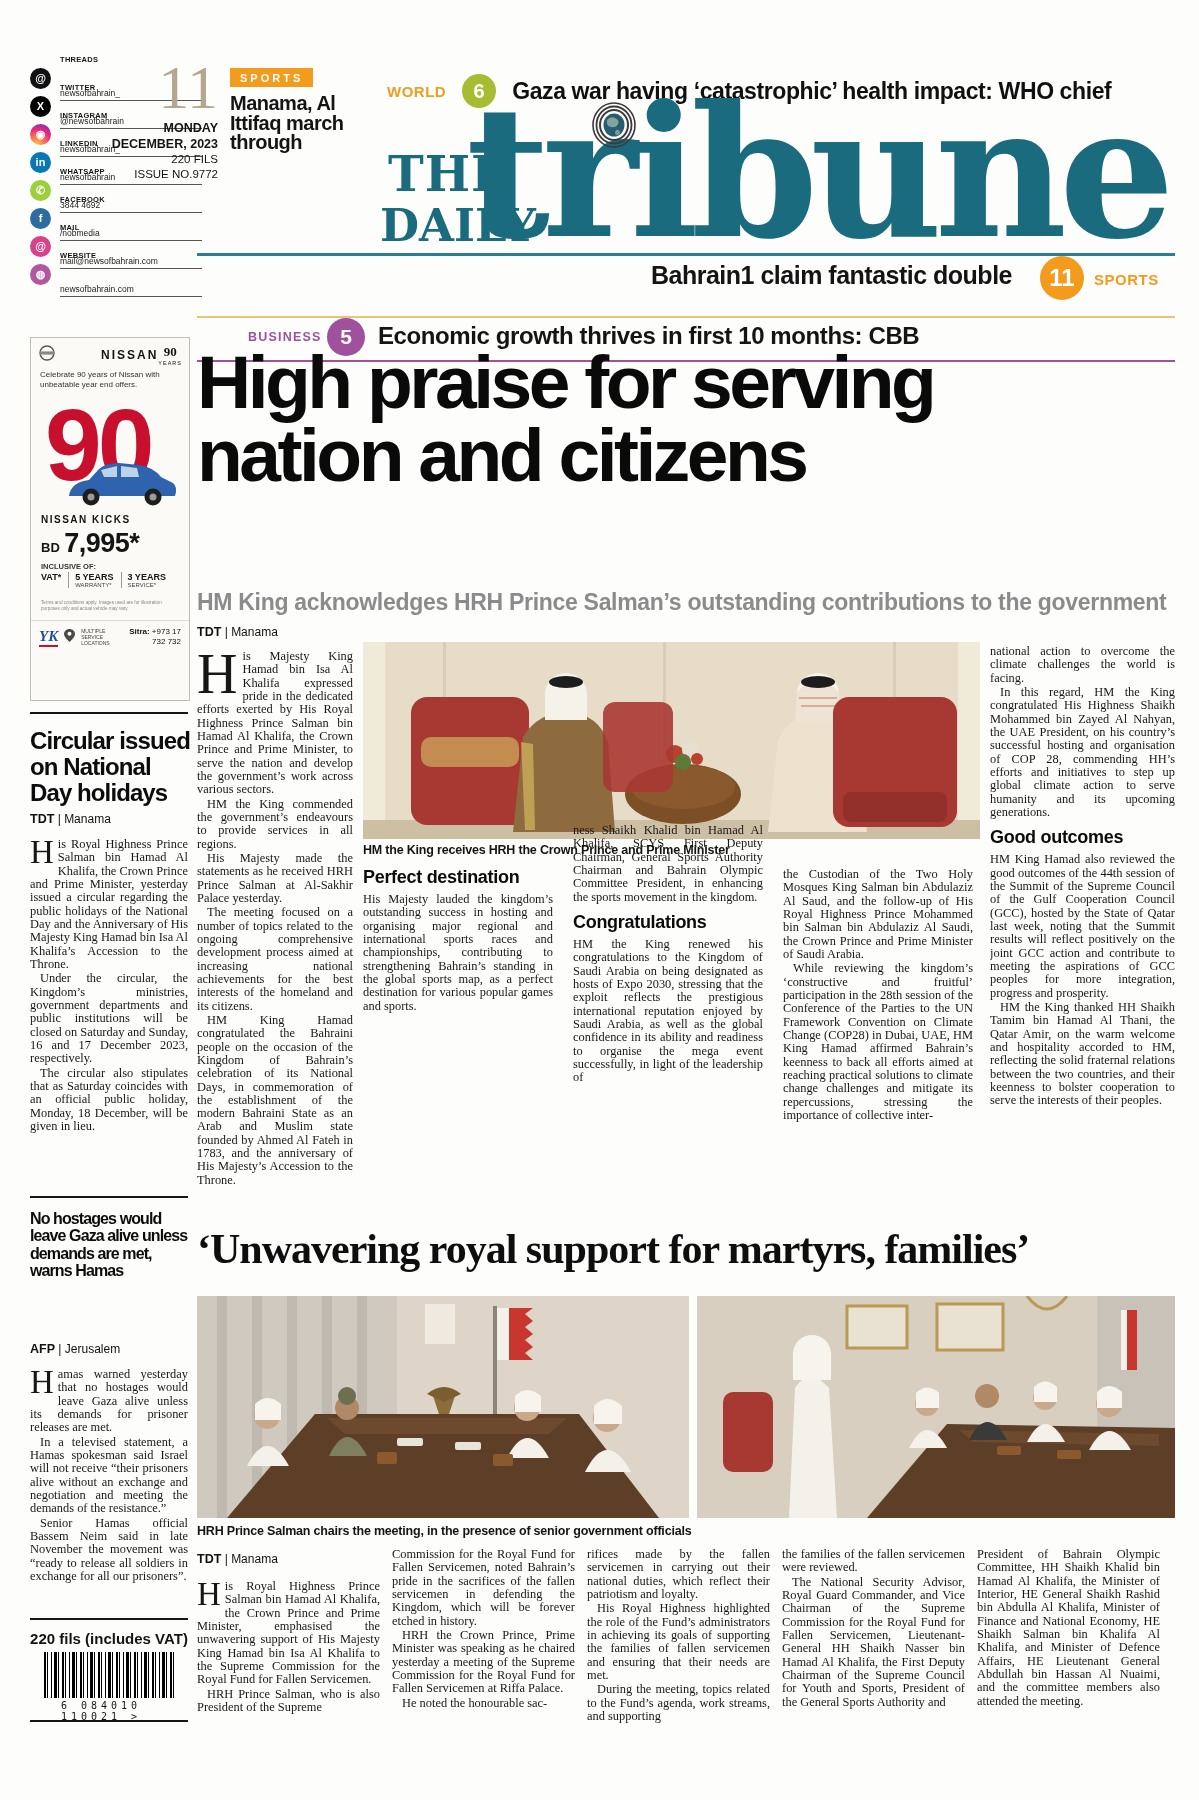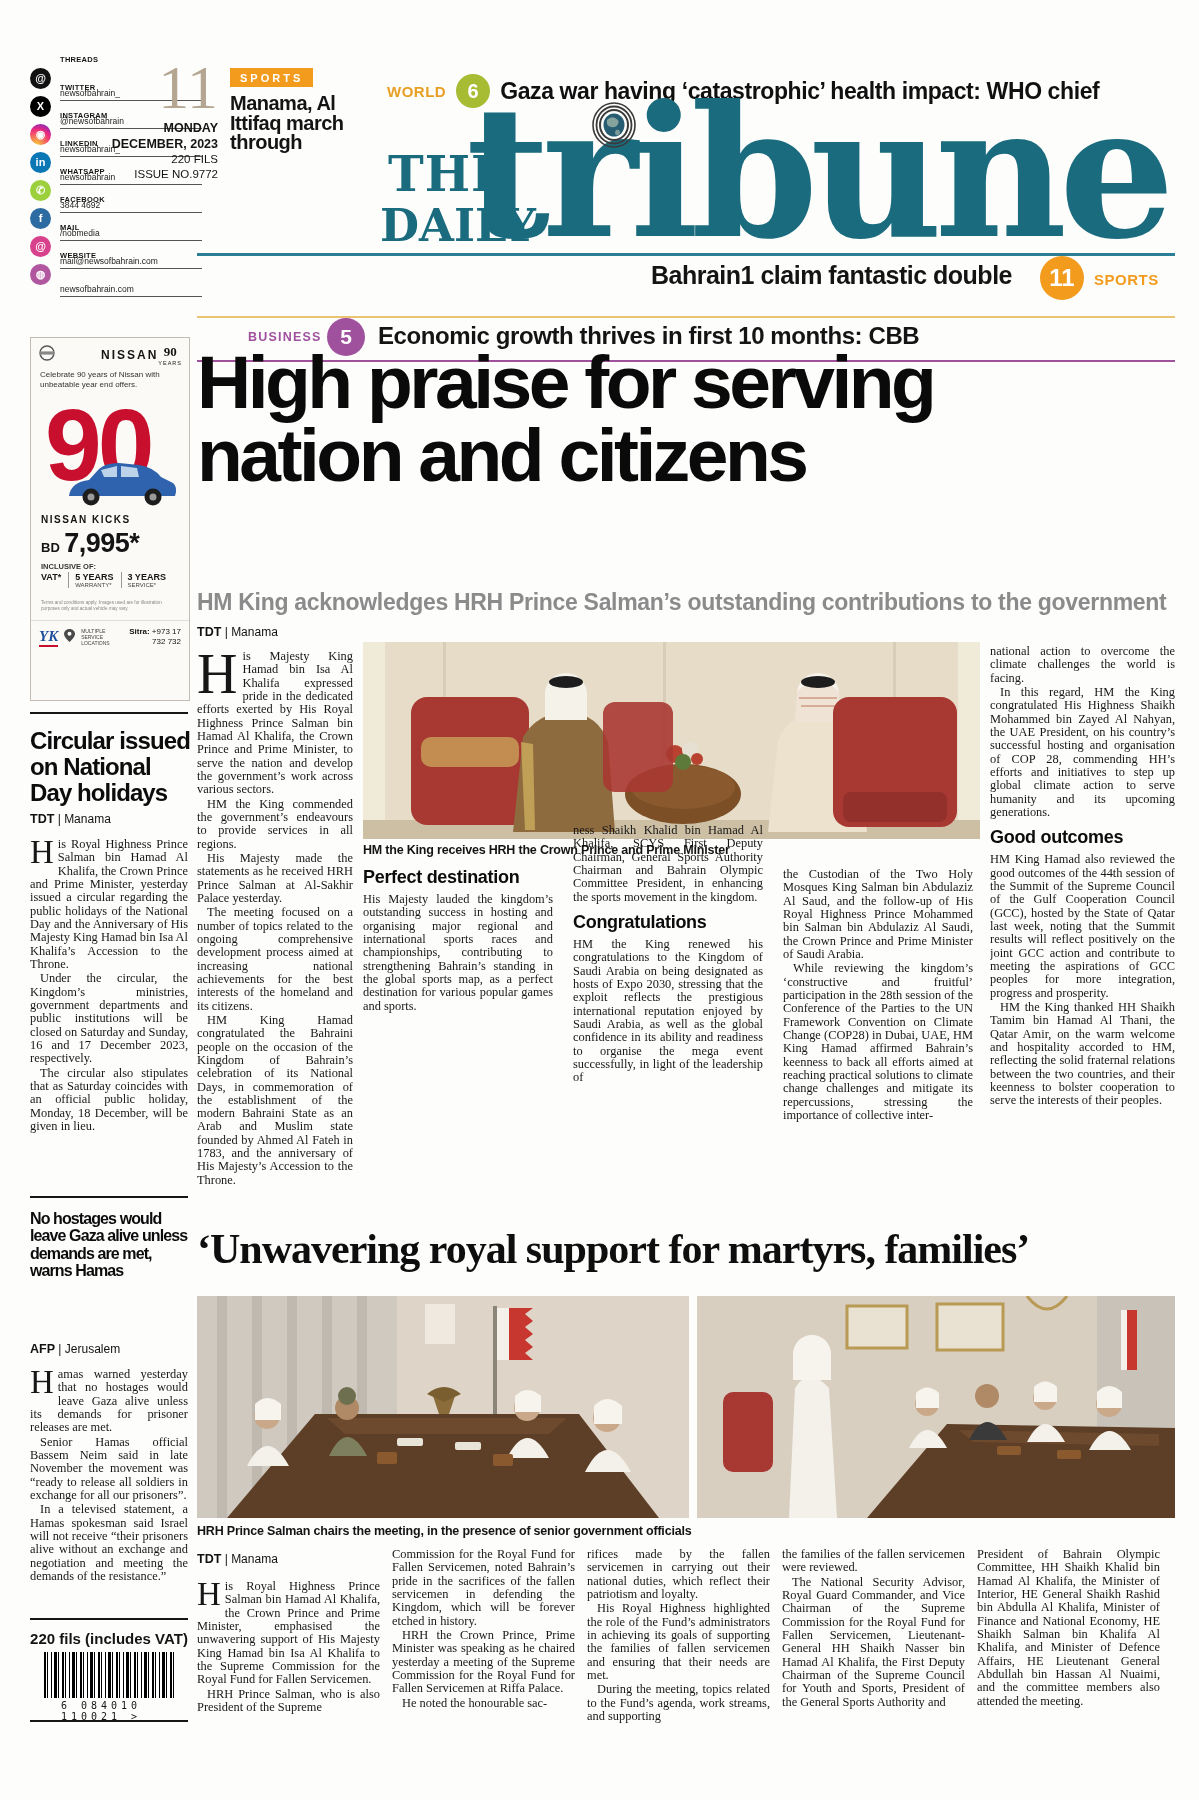--- a/index.html
+++ b/index.html
@@ -22,21 +22,21 @@
   .dday{font:62px/0.95 "Liberation Serif",serif;color:#b5a692;}
   .dl1{font:bold 12.5px/1.25 "Liberation Sans",sans-serif;margin-top:4px;}
   .dl2{font:bold 12.5px/1.25 "Liberation Sans",sans-serif;}
   .dl3,.dl4{font:11.5px/1.3 "Liberation Sans",sans-serif;}
   .sportsbox{left:230px;top:68px;width:132px;}
   .sbtag{display:inline-block;background:#f39b1d;color:#fff;font:bold 11px "Liberation Sans",sans-serif;
          letter-spacing:3px;padding:4px 10px 3px;}
   .sbtitle{font:bold 20px/0.98 "Liberation Sans",sans-serif;letter-spacing:-.5px;margin-top:7px;}
   .sbbody{font:13.5px/1.14 "Liberation Serif",serif;margin-top:8px;}
   .sbbody b{font-family:"Liberation Sans",sans-serif;font-size:12.5px;}
-  .worldrow{left:387px;top:74px;display:flex;align-items:center;gap:10px;}
+  .worldrow{left:387px;top:74px;display:flex;align-items:center;gap:16px;}
   .wlabel{color:#e8a024;font:bold 15px "Liberation Sans",sans-serif;letter-spacing:.5px;}
   .circle{border-radius:50%;color:#fff;text-align:center;font-family:"Liberation Sans",sans-serif;font-weight:bold;}
   .wcircle{width:34px;height:34px;background:#a7bc32;font-size:20px;line-height:34px;}
   .whead{font:bold 23px "Liberation Sans",sans-serif;letter-spacing:-.4px;color:#101010;}
   .mh-the{left:388px;top:150px;font:bold 48px/1 "DejaVu Serif",serif;color:#1a6b7e;letter-spacing:1px;}
   .mh-daily{left:380px;top:203px;font:bold 45px/1 "DejaVu Serif",serif;color:#1a6b7e;}
   .mh-name{left:466px;top:100px;font:bold 182px/0.8 "DejaVu Serif",serif;color:#1a6b7e;letter-spacing:-8px;}
   .globe{left:592px;top:102px;}
   .rule-teal{left:197px;top:253px;width:978px;height:3px;background:#2a7f96;}
   .rs-head{left:500px;top:261px;width:512px;text-align:right;font:bold 25px "Liberation Sans",sans-serif;letter-spacing:-.5px;}
@@ -301,22 +301,22 @@
 
 <div class="abs sdiv" style="top:1196px"></div>
 <div class="abs sb-h" style="top:1210px;font-size:16px">No hostages would leave Gaza alive unless demands are met, warns Hamas</div>
 <div class="abs byline" style="left:30px;top:1342px">
   <b>AFP</b>
   <span>|</span>
   <span>Jerusalem</span>
 </div>
 <div class="abs news" style="left:30px;top:1368px;width:158px;height:246px;overflow:hidden">
   <p class="dropcap">Hamas warned yesterday that no hostages would leave Gaza alive unless its demands for prisoner releases are met.</p>
+  <p>In a televised statement, a Hamas spokesman said Israel will not receive “their prisoners alive without an exchange and negotiation and meeting the demands of the resistance.”</p>
   <p>Senior Hamas official Bassem Neim said in late November the movement was “ready to release all soldiers in exchange for all our prisoners”.</p>
-  <p>In a televised statement, a Hamas spokesman said Israel will not receive “their prisoners alive without an exchange and negotiation and meeting the demands of the resistance.”</p>
 </div>
 
 <div class="abs sdiv" style="top:1618px"></div>
 <div class="abs pricebox" style="top:1630px">220 fils (includes VAT)</div>
 <div class="abs barcode" style="top:1652px"></div>
 <div class="abs bdigits" style="top:1700px">6 084010 110021 &gt;</div>
 <div class="abs brule" style="top:1720px"></div>
 
 <div class="abs lead-h">High praise for serving nation and citizens</div>
 <div class="abs lead-sub">HM King acknowledges HRH Prince Salman’s outstanding contributions to the government</div>

